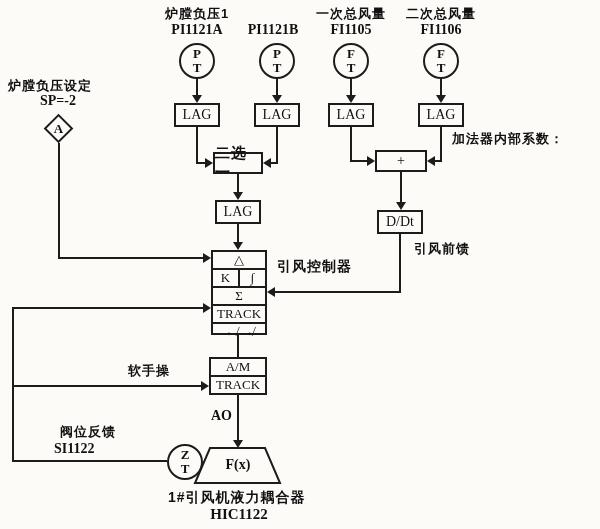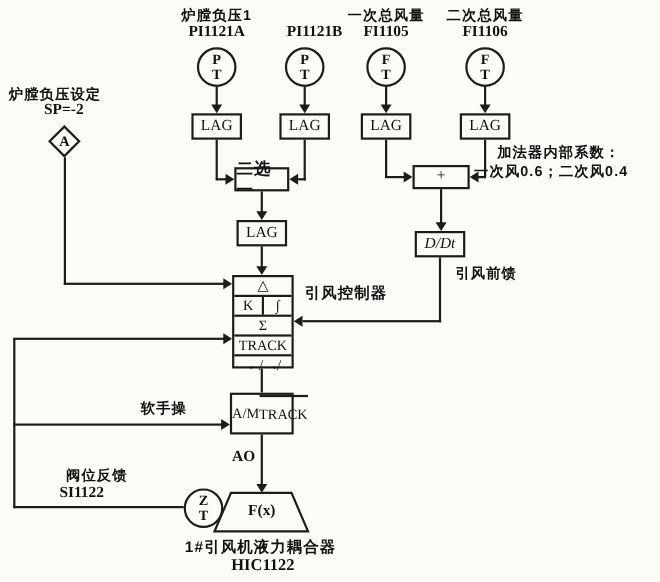--- a/index.html
+++ b/index.html
@@ -16,35 +16,35 @@
   .circ{position:absolute;width:36px;height:36px;border:2px solid var(--ln);border-radius:50%;box-sizing:border-box;background:#fcfbf8;display:flex;flex-direction:column;align-items:center;justify-content:center;font-family:"Liberation Serif",serif;font-size:13px;font-weight:bold;line-height:14px;}
   .lbl{position:absolute;font-size:13px;white-space:nowrap;}
   .tag{font-family:"Liberation Serif",serif;font-size:14px;font-weight:bold;}
   .cjk{font-size:13px;font-weight:bold;letter-spacing:1px;}
   .ctr{text-align:center;}
   .ctrl{position:absolute;left:211px;top:250px;width:56px;height:85px;border:2px solid var(--ln);box-sizing:border-box;display:flex;flex-direction:column;background:#fcfbf8;font-family:"Liberation Serif",serif;}
   .ctrl .row{flex:1;display:flex;align-items:center;justify-content:center;font-size:13px;border-top:2px solid var(--ln);box-sizing:border-box;}
   .ctrl .row:first-child{border-top:none;}
   .ctrl .half{flex:1;display:flex;align-items:center;justify-content:center;height:100%;}
   .ctrl .half.first{border-right:2px solid var(--ln);box-sizing:border-box;}
-  .am{position:absolute;left:209px;top:357px;width:58px;height:38px;border:2px solid var(--ln);box-sizing:border-box;display:flex;flex-direction:row;background:#fcfbf8;font-family:"Liberation Serif",serif;}
+  .am{position:absolute;left:209px;top:357px;width:58px;height:38px;border:2px solid var(--ln);box-sizing:border-box;display:flex;flex-direction:column;background:#fcfbf8;font-family:"Liberation Serif",serif;}
   .am .row{flex:1;display:flex;align-items:center;justify-content:center;font-size:13px;}
   .am .row+.row{border-top:2px solid var(--ln);}
   .dia{position:absolute;left:48px;top:118px;width:21px;height:21px;border:2px solid var(--ln);box-sizing:border-box;transform:rotate(45deg);background:#fcfbf8;}
   .diaTxt{position:absolute;left:48px;top:121px;width:21px;text-align:center;font-family:"Liberation Serif",serif;font-size:13px;font-weight:bold;}
   svg{position:absolute;}
 </style>
 </head>
 <body>
 
 <div id="stage">
 
   <div class="lbl cjk ctr" style="left:152px;top:5px;width:90px;">炉膛负压1</div>
   <div class="lbl tag ctr" style="left:152px;top:22px;width:90px;">PI1121A</div>
-  <div class="lbl tag ctr" style="left:241px;top:22px;width:90px;">PI1121B</div>
+  <div class="lbl tag ctr" style="left:228px;top:22px;width:90px;">PI1121B</div>
   <div class="lbl cjk ctr" style="left:306px;top:5px;width:90px;">一次总风量</div>
   <div class="lbl tag ctr" style="left:306px;top:22px;width:90px;">FI1105</div>
   <div class="lbl cjk ctr" style="left:396px;top:5px;width:90px;">二次总风量</div>
   <div class="lbl tag ctr" style="left:396px;top:22px;width:90px;">FI1106</div>
 
   <div class="circ" style="left:179px;top:43px;">
     <span>P</span>
     <span>T</span>
   </div>
   <div class="circ" style="left:259px;top:43px;">
@@ -85,31 +85,30 @@
 
   <div class="vl" style="left:350px;top:127px;height:35px;"></div>
   <div class="hl" style="left:351px;top:160px;width:17px;"></div>
   <div class="arr r" style="left:367px;top:156px;"></div>
   <div class="vl" style="left:440px;top:127px;height:35px;"></div>
   <div class="hl" style="left:433px;top:160px;width:8px;"></div>
   <div class="arr l" style="left:427px;top:156px;"></div>
 
   <div class="box" style="left:375px;top:150px;width:52px;height:22px;">+</div>
   <div class="lbl cjk" style="left:452px;top:130px;">加法器内部系数：</div>
-  <div class="lbl cjk" style="left:431px;top:147px;">一次风0.6；二次风0.4</div>
 
   <div class="vl" style="left:237px;top:174px;height:19px;"></div>
   <div class="arr d" style="left:233px;top:192px;"></div>
   <div class="box" style="left:215px;top:200px;width:46px;height:24px;">LAG</div>
   <div class="vl" style="left:237px;top:224px;height:19px;"></div>
   <div class="arr d" style="left:233px;top:242px;"></div>
 
   <div class="vl" style="left:400px;top:172px;height:31px;"></div>
   <div class="arr d" style="left:396px;top:202px;"></div>
-  <div class="box" style="left:377px;top:210px;width:46px;height:24px;font-style:italic;">D/Dt</div>
+  <div class="box" style="left:377px;top:210px;width:46px;height:24px;">D/Dt</div>
   <div class="vl" style="left:399px;top:234px;height:59px;"></div>
   <div class="lbl cjk" style="left:402px;top:240px;padding-left:12px;">引风前馈</div>
   <div class="hl" style="left:275px;top:291px;width:126px;"></div>
   <div class="arr l" style="left:267px;top:287px;"></div>
 
   <div class="lbl cjk" style="left:8px;top:77px;">炉膛负压设定</div>
   <div class="lbl tag ctr" style="left:28px;top:93px;width:60px;">SP=-2</div>
   <div class="dia"></div>
   <div class="diaTxt">A</div>
   <div class="vl" style="left:58px;top:143px;height:116px;"></div>

